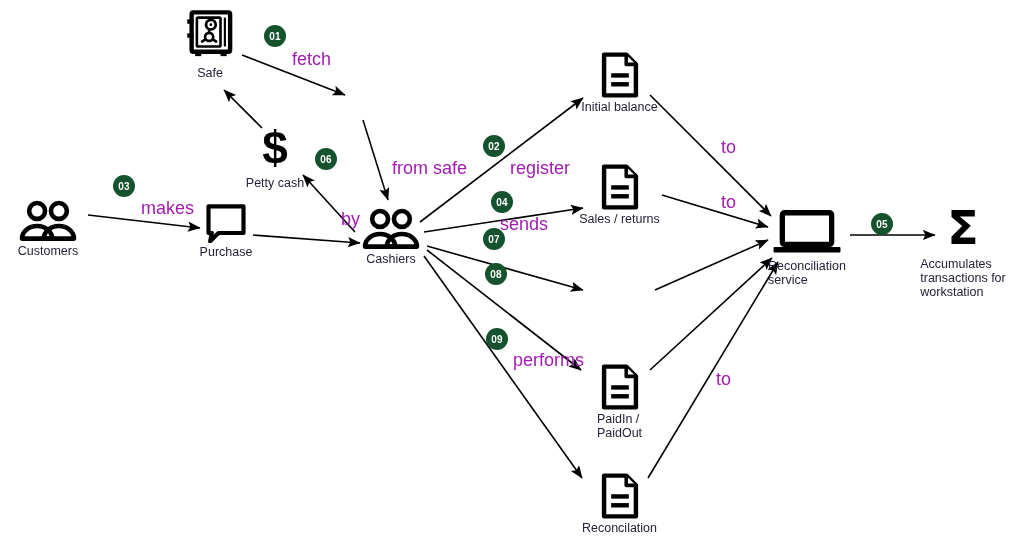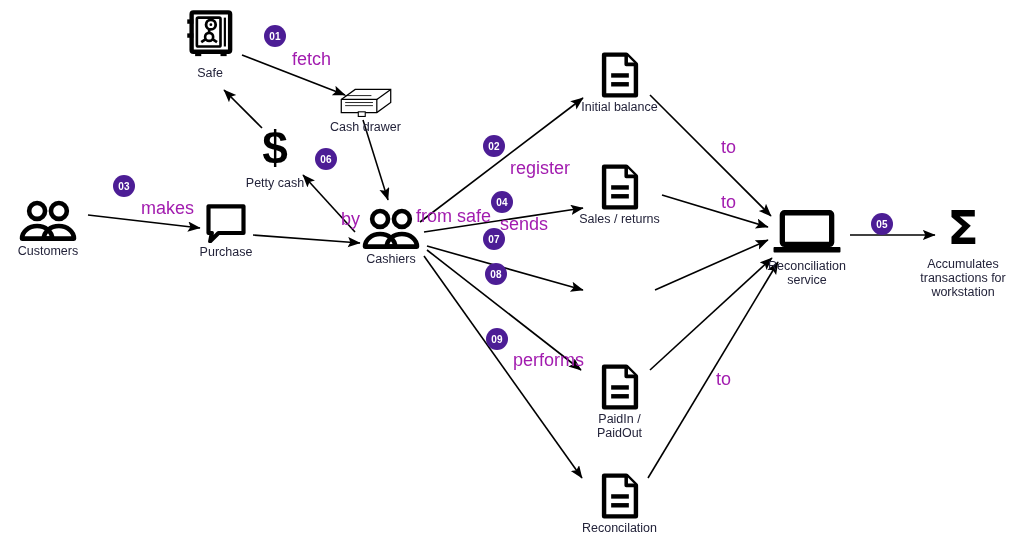--- a/index.html
+++ b/index.html
@@ -30,36 +30,36 @@
   .glyph{
     display:flex;
     align-items:center;
     justify-content:center;
     line-height:0;
   }
   .caption{
     margin-top:2px;
     font-size:12.5px;
     line-height:14px;
-    text-align:center;
+    text-align:left;
     color:#23233a;
     white-space:pre-line;
   }
   .edge-label{
     position:absolute;
     font-size:18px;
     line-height:14px;
     color:#a21caf;
     white-space:nowrap;
   }
   .badge{
     position:absolute;
     width:22px;height:22px;
     border-radius:50%;
-    background:#4c1d95;
+    background:#14532d;
     color:#ffffff;
     font-size:10px;
     font-weight:bold;
     display:flex;
     align-items:center;
     justify-content:center;
     letter-spacing:0.2px;
   }
   .sigma{
     font-family:"DejaVu Sans", sans-serif;
@@ -137,34 +137,20 @@
         <line x1="34.8" y1="35.5" x2="40" y2="39" stroke="#000" stroke-width="3"></line>
         <rect x="6" y="13" width="7" height="5" fill="#000"></rect>
         <rect x="6" y="29" width="7" height="5" fill="#000"></rect>
         <rect x="15" y="50" width="7" height="5" fill="#000"></rect>
         <rect x="44" y="50" width="7" height="5" fill="#000"></rect>
       </svg>
     </span>
     <span class="caption">Safe</span>
   </div>
 
-  <div class="node" style="left:318px;top:84px;width:95px;">
-    <span class="glyph">
-      <svg width="62" height="34" viewBox="0 0 80 44">
-        <path d="M8,20 L26,7 L72,7 L72,24 L54,37 L8,37 Z" fill="#fff" stroke="#000" stroke-width="1.6"></path>
-        <path d="M8,20 L54,20 L54,37" fill="none" stroke="#000" stroke-width="1.6"></path>
-        <path d="M54,20 L72,7" fill="none" stroke="#000" stroke-width="1.6"></path>
-        <line x1="13" y1="24" x2="49" y2="24" stroke="#000" stroke-width="1.1"></line>
-        <line x1="13" y1="28" x2="49" y2="28" stroke="#000" stroke-width="1.1"></line>
-        <line x1="13" y1="15" x2="47" y2="15" stroke="#000" stroke-width="1.1"></line>
-        <rect x="30" y="36" width="9" height="6" fill="#fff" stroke="#000" stroke-width="1.4"></rect>
-      </svg>
-    </span>
-    <span class="caption">Cash drawer</span>
-  </div>
 
   <div class="node" style="left:242px;top:128px;width:66px;">
     <span class="glyph dollar">$</span>
     <span class="caption" style="margin-top:8px;">Petty cash</span>
   </div>
 
   <div class="node" style="left:10px;top:200px;width:76px;">
     <span class="glyph">
       <svg width="62" height="42" viewBox="0 0 74 50">
         <circle cx="24" cy="13" r="9.5" fill="none" stroke="#000" stroke-width="5.5"></circle>
@@ -259,21 +245,21 @@
   </div>
 
   <div class="node" style="left:908px;top:208px;width:110px;">
     <span class="glyph sigma">Σ</span>
     <span class="caption" style="margin-top:9px;">Accumulates
 transactions for
 workstation</span>
   </div>
 
   <span class="edge-label" style="left:292px;top:52px;">fetch</span>
-  <span class="edge-label" style="left:416px;top:161px;margin-top:48px;">from safe</span>
+  <span class="edge-label" style="left:392px;top:161px;">from safe</span>
   <span class="edge-label" style="left:141px;top:201px;">makes</span>
   <span class="edge-label" style="left:313px;top:212px;padding-left:28px;">by</span>
   <span class="edge-label" style="left:510px;top:161px;">register</span>
   <span class="edge-label" style="left:500px;top:217px;">sends</span>
   <span class="edge-label" style="left:513px;top:353px;">performs</span>
   <span class="edge-label" style="left:721px;top:140px;">to</span>
   <span class="edge-label" style="left:721px;top:195px;">to</span>
   <span class="edge-label" style="left:716px;top:372px;">to</span>
 
   <span class="badge" style="left:264px;top:25px;">01</span>

